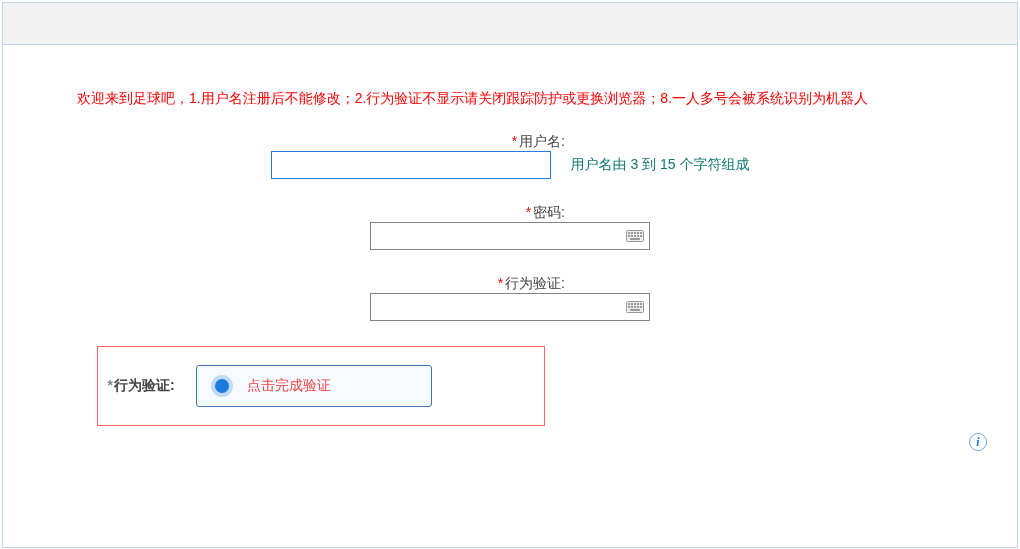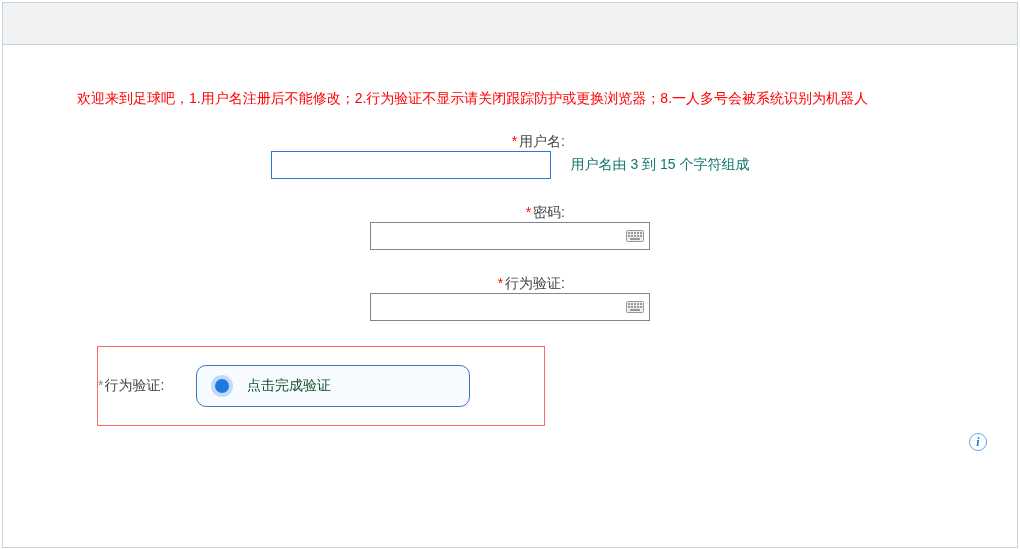--- a/index.html
+++ b/index.html
@@ -85,41 +85,42 @@
       border: 1px solid #ff6666;
       padding: 18px 0;
       display: flex;
       align-items: center;
       width: 448px;
       margin-left: 34px;
       margin-bottom: 30px;
     }
     .captcha-label {
       width: 96px;
-      text-align: left;
+      text-align: center;
       padding-right: 10px;
       font-size: 14px;
       color: #444;
+      font-weight: bold;
     }
     .captcha-label .req-grey {
       color: #888;
       margin-right: 1px;
     }
     .captcha-button {
-      width: 274px;
+      width: 236px;
       height: 42px;
       border: 1px solid #3c77b6;
-      border-radius: 10px;
+      border-radius: 3px;
       background: #f7fbff;
       display: flex;
       align-items: center;
       padding-left: 18px;
       cursor: pointer;
       font-size: 14px;
-      color: #14532d;
+      color: #ef4444;
       margin-left: 2px;
     }
     .captcha-dot {
       width: 14px;
       height: 14px;
       border-radius: 50%;
       background: #1f7ae0;
       box-shadow: 0 0 0 4px rgba(31,122,224,0.25);
       margin-right: 18px;
     }

